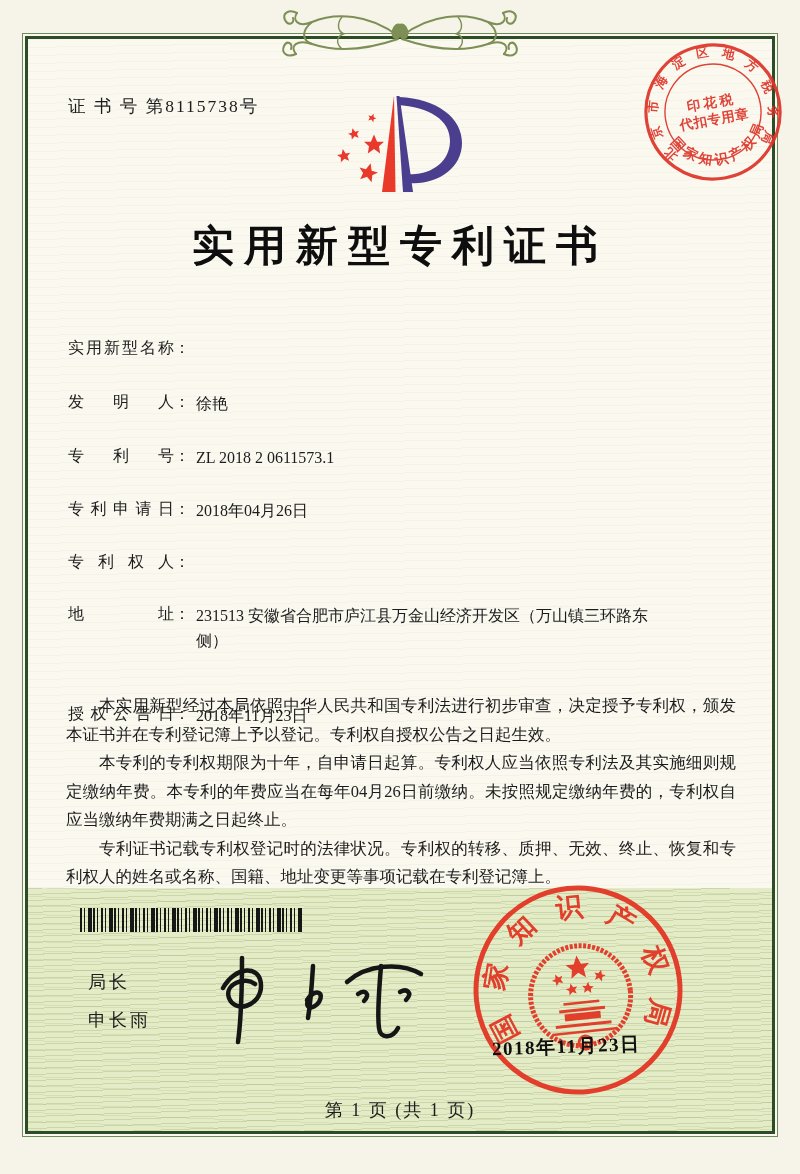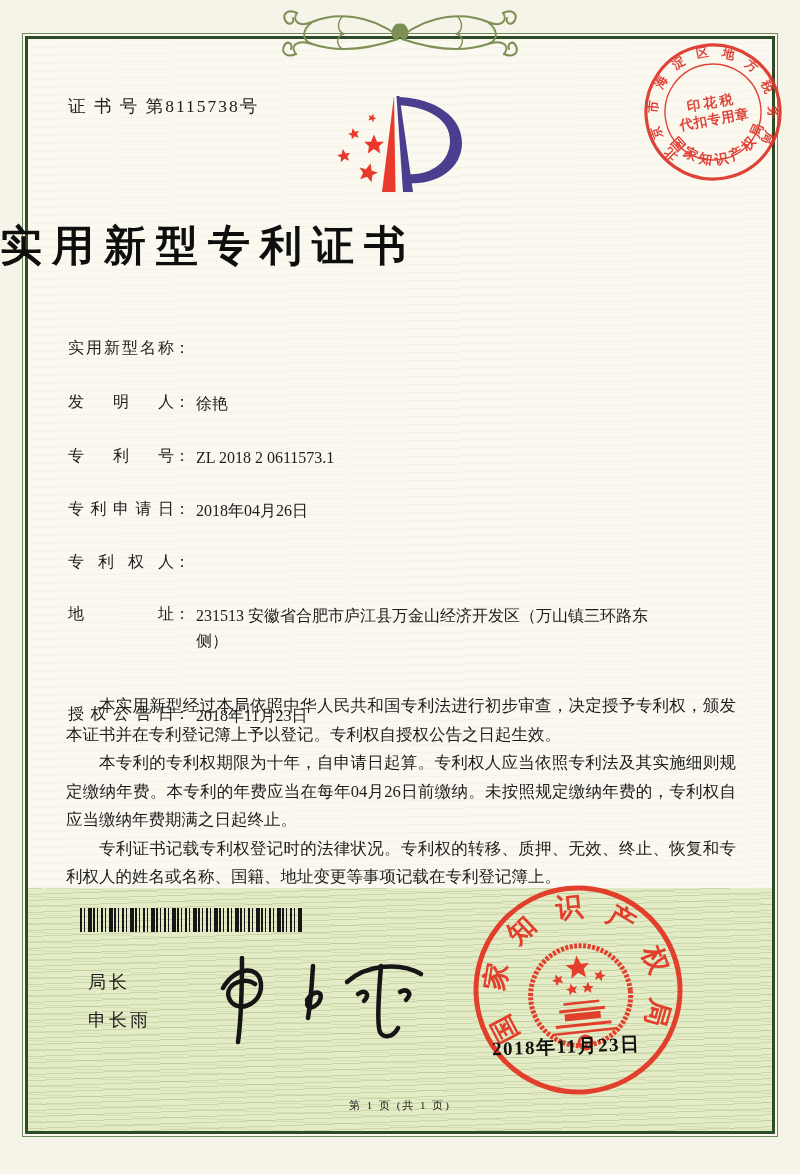--- a/index.html
+++ b/index.html
@@ -16,21 +16,21 @@
   .band{position:absolute;left:28px;right:28px;top:888px;bottom:43px;
     background-color:#e4ecc7;
     background-image:
       repeating-linear-gradient(178deg, rgba(145,165,95,.30) 0 1px, rgba(0,0,0,0) 1px 6px),
       repeating-linear-gradient(2deg, rgba(145,165,95,.18) 0 1px, rgba(0,0,0,0) 1px 9px);}
   .faint-waves{position:absolute;left:28px;right:28px;top:39px;height:849px;
     background-image:repeating-linear-gradient(179deg, rgba(160,175,120,.07) 0 1px, rgba(0,0,0,0) 1px 8px);}
   
   .cert-no{position:absolute;left:68px;top:94px;font-size:17.5px;letter-spacing:2px;}
   .logo{position:absolute;left:320px;top:82px;}
-  .title{position:absolute;left:0;top:218px;width:100%;text-align:left;
+  .title{position:absolute;left:0;top:218px;width:100%;text-align:center;
     font-size:42px;font-weight:bold;letter-spacing:10px;color:#0e0e0e;}
   .ornament{position:absolute;left:220px;top:6px;}
   .tax-stamp{position:absolute;left:641px;top:40px;transform:rotate(-10deg);opacity:.92;}
   
   .field-row{position:absolute;left:68px;width:667px;font-size:16px;display:flex;align-items:flex-start;}
   .pair{display:flex;align-items:flex-start;}
   .label-wrap{flex:none;display:flex;}
   .field-label{display:inline-block;width:106px;text-align:justify;text-align-last:justify;}
   .label-wrap::after{content:"：";}
   .field-value{margin-left:6px;line-height:1.55;}
@@ -49,21 +49,21 @@
       #161616 8px 12px, transparent 12px 13px,
       #161616 13px 15px, transparent 15px 17px,
       #161616 17px 18px, transparent 18px 21px);}
   
   .officer-title{position:absolute;left:88px;top:970px;font-size:18px;letter-spacing:3px;font-weight:500;}
   .officer-name{position:absolute;left:88px;top:1008px;font-size:18px;letter-spacing:3px;font-weight:500;}
   .signature{position:absolute;left:195px;top:948px;}
   .big-seal{position:absolute;left:470px;top:882px;transform:rotate(-6deg);opacity:.93;}
   .seal-date{position:absolute;left:492px;top:1033px;width:190px;font-size:19px;font-weight:600;
     letter-spacing:1.5px;transform:rotate(-2deg);color:#101010;}
-  .page-info{position:absolute;left:0;top:1098px;width:100%;text-align:center;font-size:11px;letter-spacing:2px;}
+  .page-info{position:absolute;left:0;top:1098px;width:100%;text-align:center;font-size:18px;letter-spacing:2px;}
   svg text{font-family:"Liberation Serif","DejaVu Serif",serif;}
 </style>
 </head>
 <body>
 
 <div class="frame"></div>
 <div class="faint-waves"></div>
 <div class="band"></div>
 
 <svg class="ornament" width="360" height="58" viewBox="0 0 360 58">

